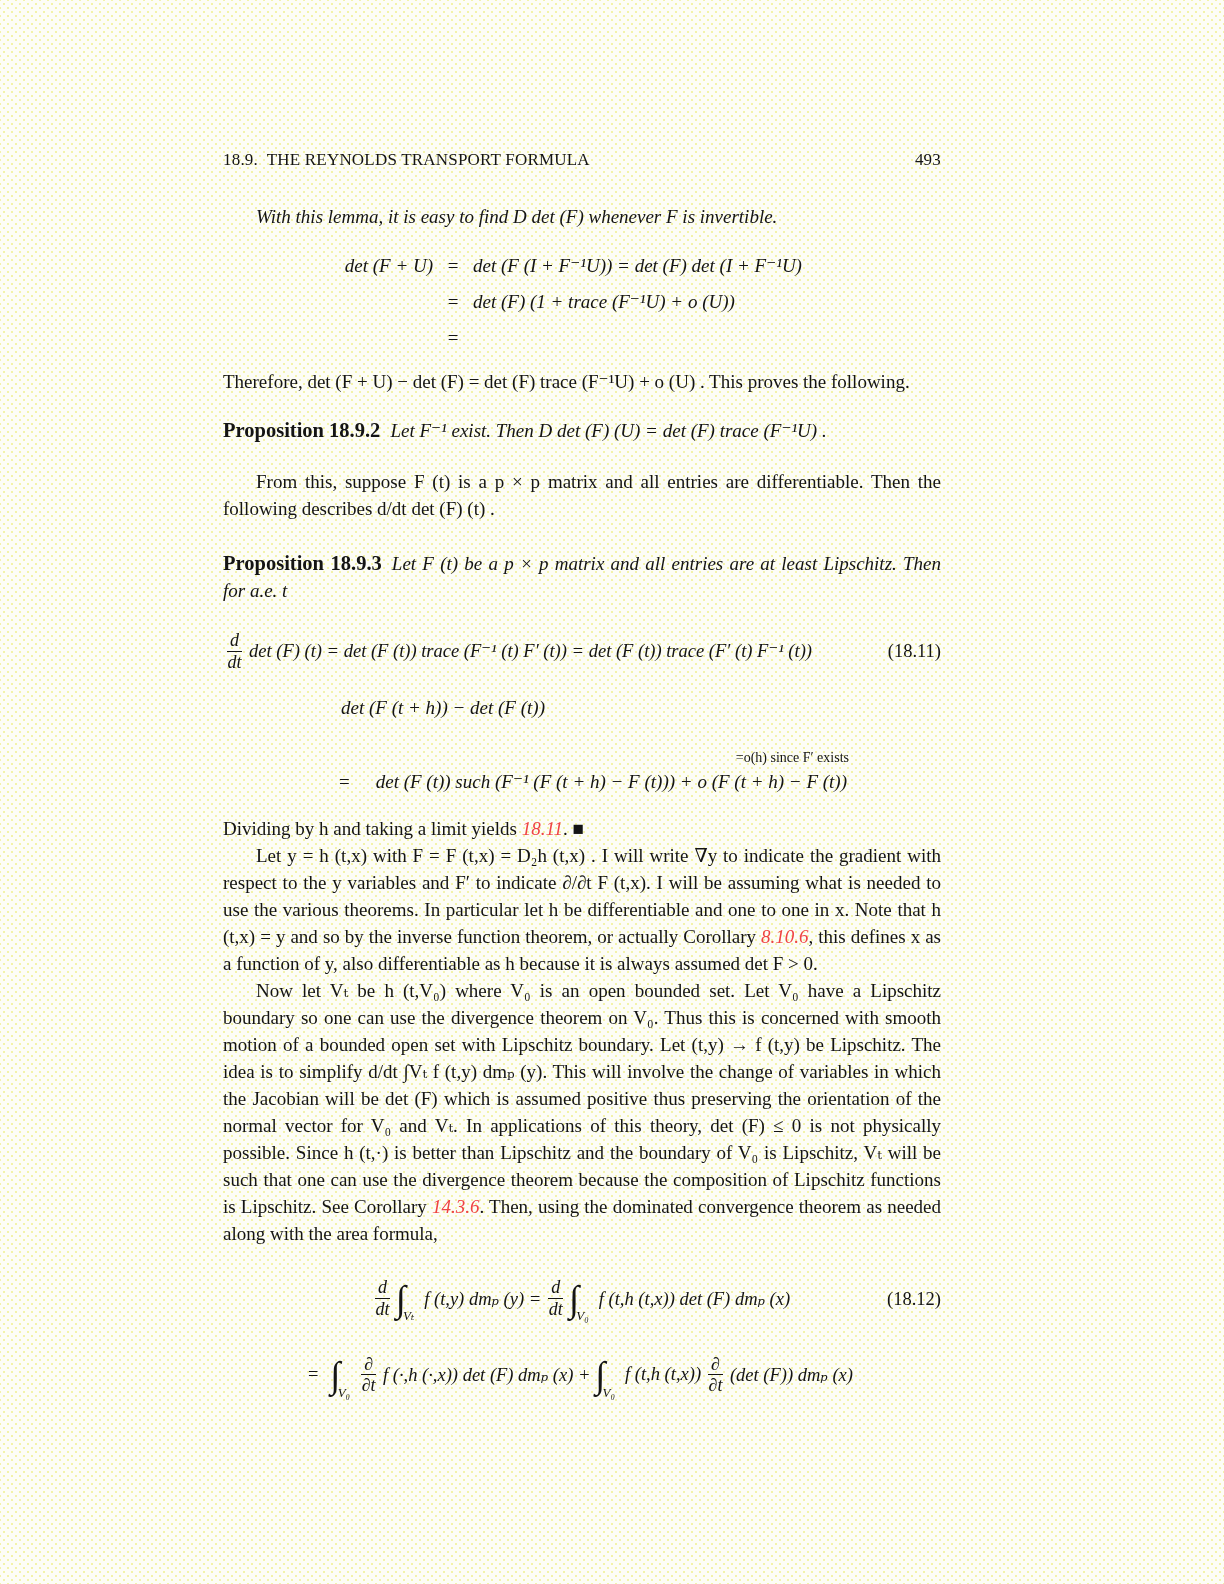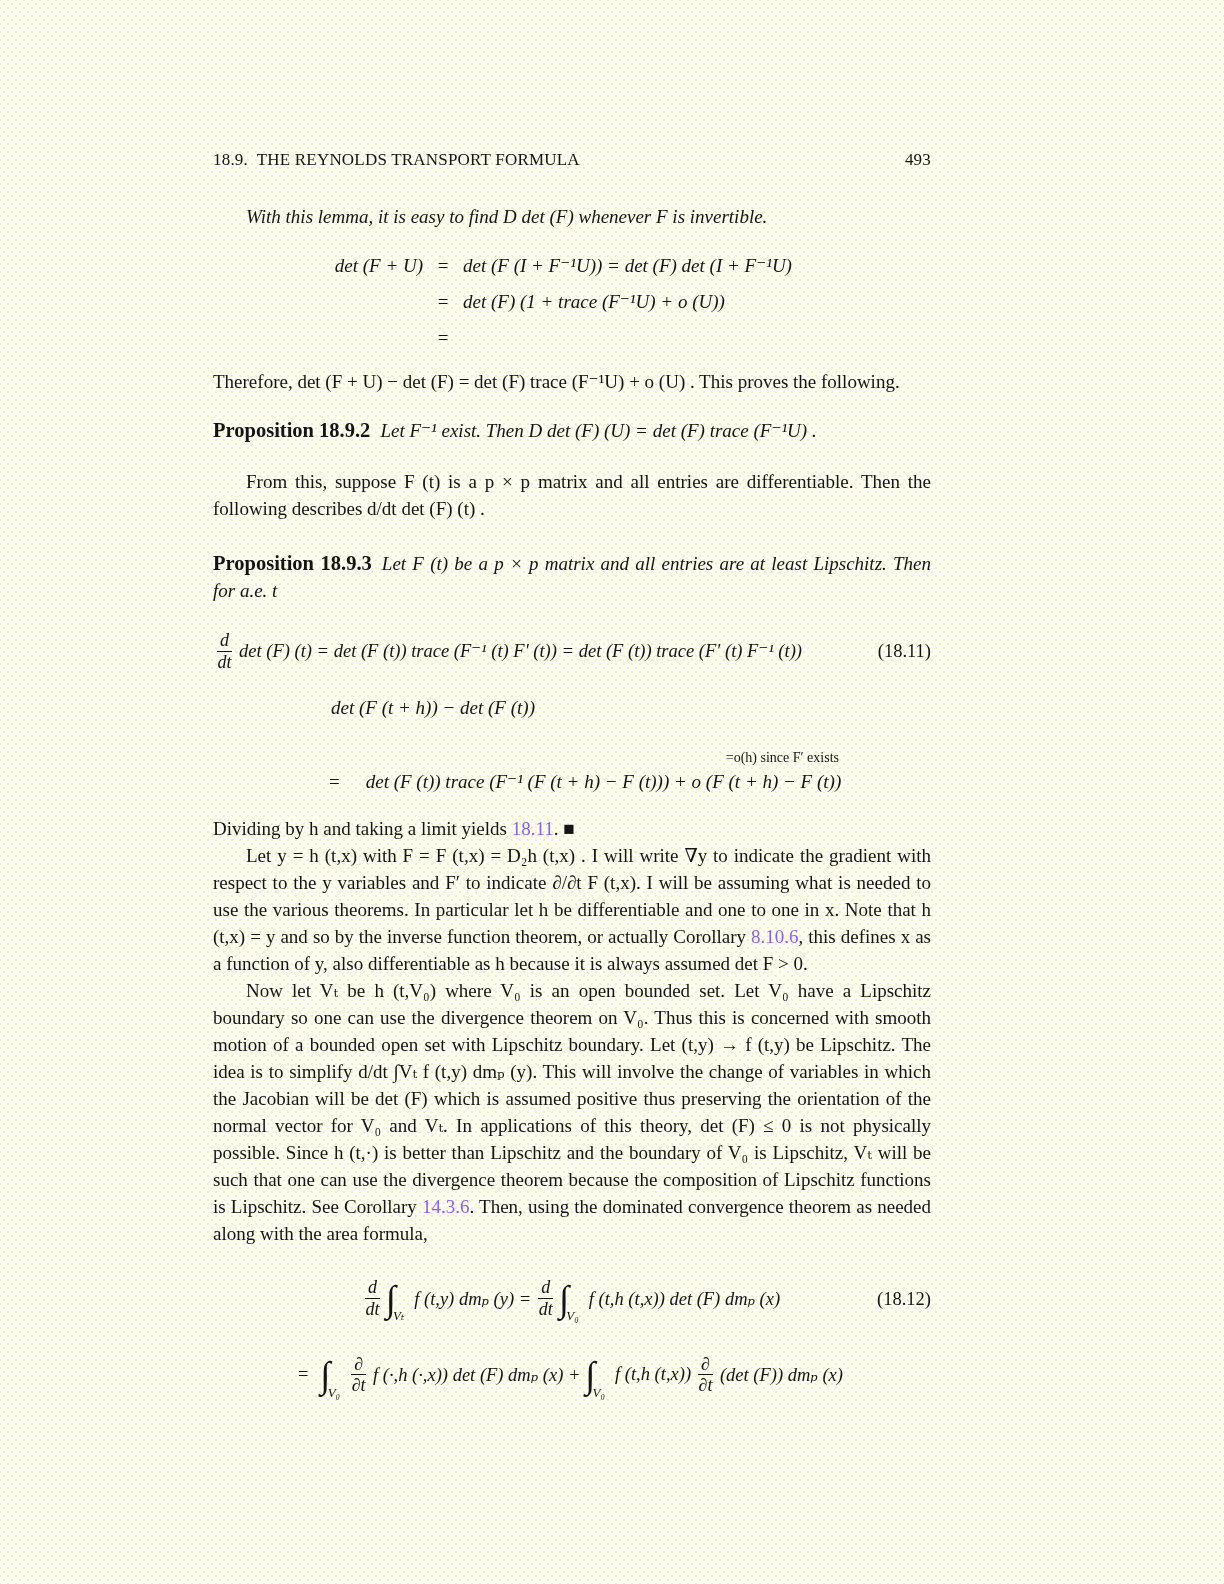--- a/index.html
+++ b/index.html
@@ -8,21 +8,21 @@
     font-family: "Liberation Serif", "DejaVu Serif", "DejaVu Sans", serif;
     color:#141414;
     background-color:#fdfdf6;
     background-image:
       radial-gradient(circle, #f3f3a9 1px, rgba(255,255,255,0) 1.3px),
       radial-gradient(circle, #f3f3a9 1px, rgba(255,255,255,0) 1.3px);
     background-size:8px 8px, 8px 8px;
     background-position:0 0, 4px 4px;
     overflow:hidden;
   }
-  .page { position:absolute; left:213px; top:150px; width:718px; }
+  .page { position:absolute; left:223px; top:150px; width:718px; }
 
   .running-header { display:flex; justify-content:space-between; font-size:17px; letter-spacing:0.2px; }
   .running-header .sec { white-space:pre; }
 
   p.body-par { font-size:19px; line-height:27px; text-align:justify; }
   .indent { text-indent:33px; }
 
   .math-i { font-style:italic; }
 
   
@@ -52,21 +52,21 @@
 
   .proof-par { margin-top:20px; font-size:19px; line-height:27px; }
   .proof-label { font-weight:bold; margin-right:8px; }
 
   .proof-eq { margin:16px 0 10px 0; font-size:19px; font-style:italic; }
   .pe-line1 { margin-left:118px; line-height:32px; white-space:nowrap; }
   .pe-note { text-align:right; padding-right:92px; font-size:14px; font-style:normal; line-height:18px; margin-top:25px; }
   .pe-line2 { margin-left:116px; line-height:30px; white-space:nowrap; }
   .pe-line2 .rel { font-style:normal; margin-right:26px; }
 
-  a.ref-link { color:#8b5cf6; text-decoration:none; cursor:pointer; }
+  a.ref-link { color:#ef4444; text-decoration:none; cursor:pointer;font-style:italic; }
 
   .qed { font-style:normal; }
 
   .eq-text { margin:0 3px; }
   .rel-lead { font-style:normal; margin-right:10px; }
 </style>
 </head>
 <body>
 
 <div class="page">
@@ -116,21 +116,21 @@
     </span>
     <span class="eq-text">det (F) (t) = det (F (t)) trace (F⁻¹ (t) F′ (t)) = det (F (t)) trace (F′ (t) F⁻¹ (t))</span>
     <span class="eqnum">(18.11)</span>
   </div>
 
 
   <div class="proof-eq">
     <div class="pe-line1">det (F (t + h)) − det (F (t))</div>
     <div class="pe-note">=o(h) since F′ exists</div>
     <div class="pe-line2">
-      <span class="rel">=</span><span>det (F (t)) trace (F⁻¹ (F (t + h) − F (t))) + o (F (t + h) − F (t))</span>
+      <span class="rel">=</span><span>det (F (t)) such (F⁻¹ (F (t + h) − F (t))) + o (F (t + h) − F (t))</span>
     </div>
   </div>
 
   <p class="body-par" style="margin-top:18px;">
     <span>Dividing by h and taking a limit yields </span><a class="ref-link">18.11</a><span class="qed">. ■</span>
   </p>
 
   <p class="body-par indent">
     <span>Let y = h (t,x) with F = F (t,x) = D₂h (t,x) . I will write ∇y to indicate the gradient with respect to the y variables and F′ to indicate ∂/∂t F (t,x).  I will be assuming what is needed to use the various theorems. In particular let h be differentiable and one to one in x. Note that h (t,x) = y and so by the inverse function theorem, or actually Corollary </span><a class="ref-link">8.10.6</a><span>, this defines x as a function of y, also differentiable as h because it is always assumed det F &gt; 0.</span>
   </p>

